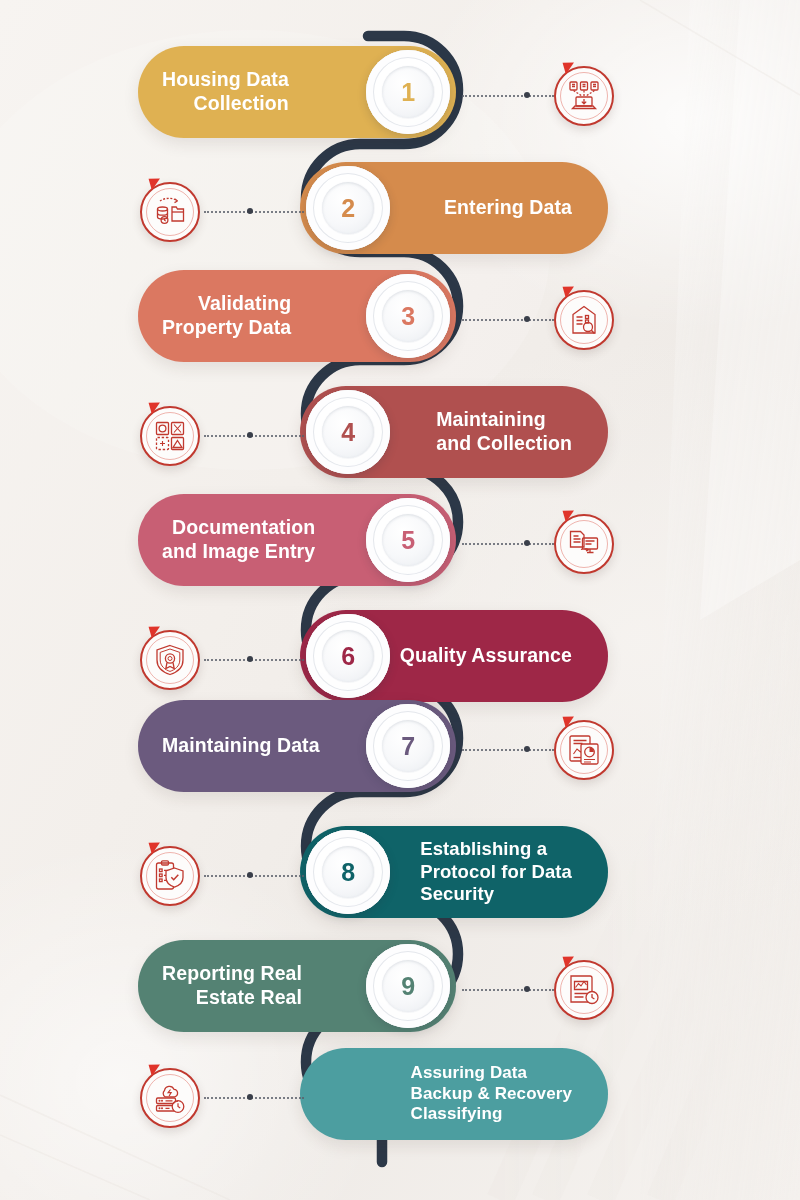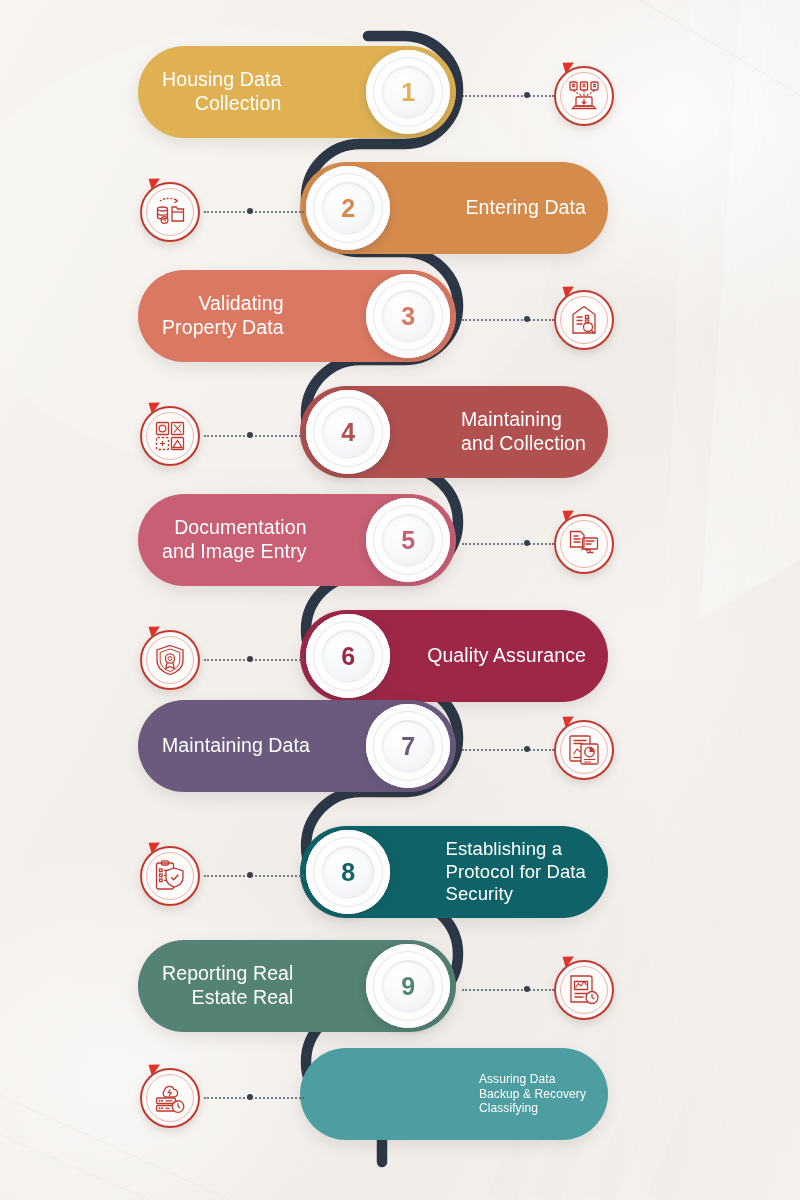--- a/index.html
+++ b/index.html
@@ -55,27 +55,27 @@
     align-items: center;
     box-shadow: 0 6px 16px rgba(60,40,30,0.10);
   }
 
   .pill.left  { left: 138px;  width: 318px; justify-content: flex-start; }
   .pill.right { left: 300px;  width: 308px; justify-content: flex-end; }
 
   .pill-label {
     color: #ffffff;
     font-size: 19.5px;
-    font-weight: normal;
+    font-weight: bold;
     line-height: 1.22;
     letter-spacing: 0.1px;
   }
 
   .pill.left .pill-label  { text-align: right; padding-right: 94px; padding-left: 24px; }
-  .pill.right .pill-label { text-align: left;  padding-left: 96px;  padding-right: 22px; }
+  .pill.right .pill-label { text-align: left;  padding-left: 96px;  padding-right: 36px; }
 
   
   .medallion {
     position: absolute;
     width: 84px;
     height: 84px;
     border-radius: 50%;
     top: 4px;
     display: flex;
     align-items: center;
@@ -477,21 +477,21 @@
           <path d="M7.5 20.5h13M7.5 24h9"></path>
           <circle cx="25" cy="24.5" r="6" fill="#fdfcfb"></circle>
           <path d="M25 21v3.5l2.4 1.5" stroke-width="1.3"></path>
         </svg>
       </div>
     </div>
   </div>
 
   <div class="step-row" style="top:1048px">
     <div class="pill right" style="background:#4C9EA0">
-      <div class="pill-label" style="font-size:12px">
+      <div class="pill-label" style="font-size:17px">
         <span>Assuring Data</span><br>
         <span>Backup &amp; Recovery</span><br>
         <span>Classifying</span>
       </div>
     </div>
     <div class="connector to-left"></div>
     <div class="connector-dot dot-left"></div>
     <div class="icon-badge at-left">
       <div class="icon-flag"></div>
       <div class="icon-glyph">

